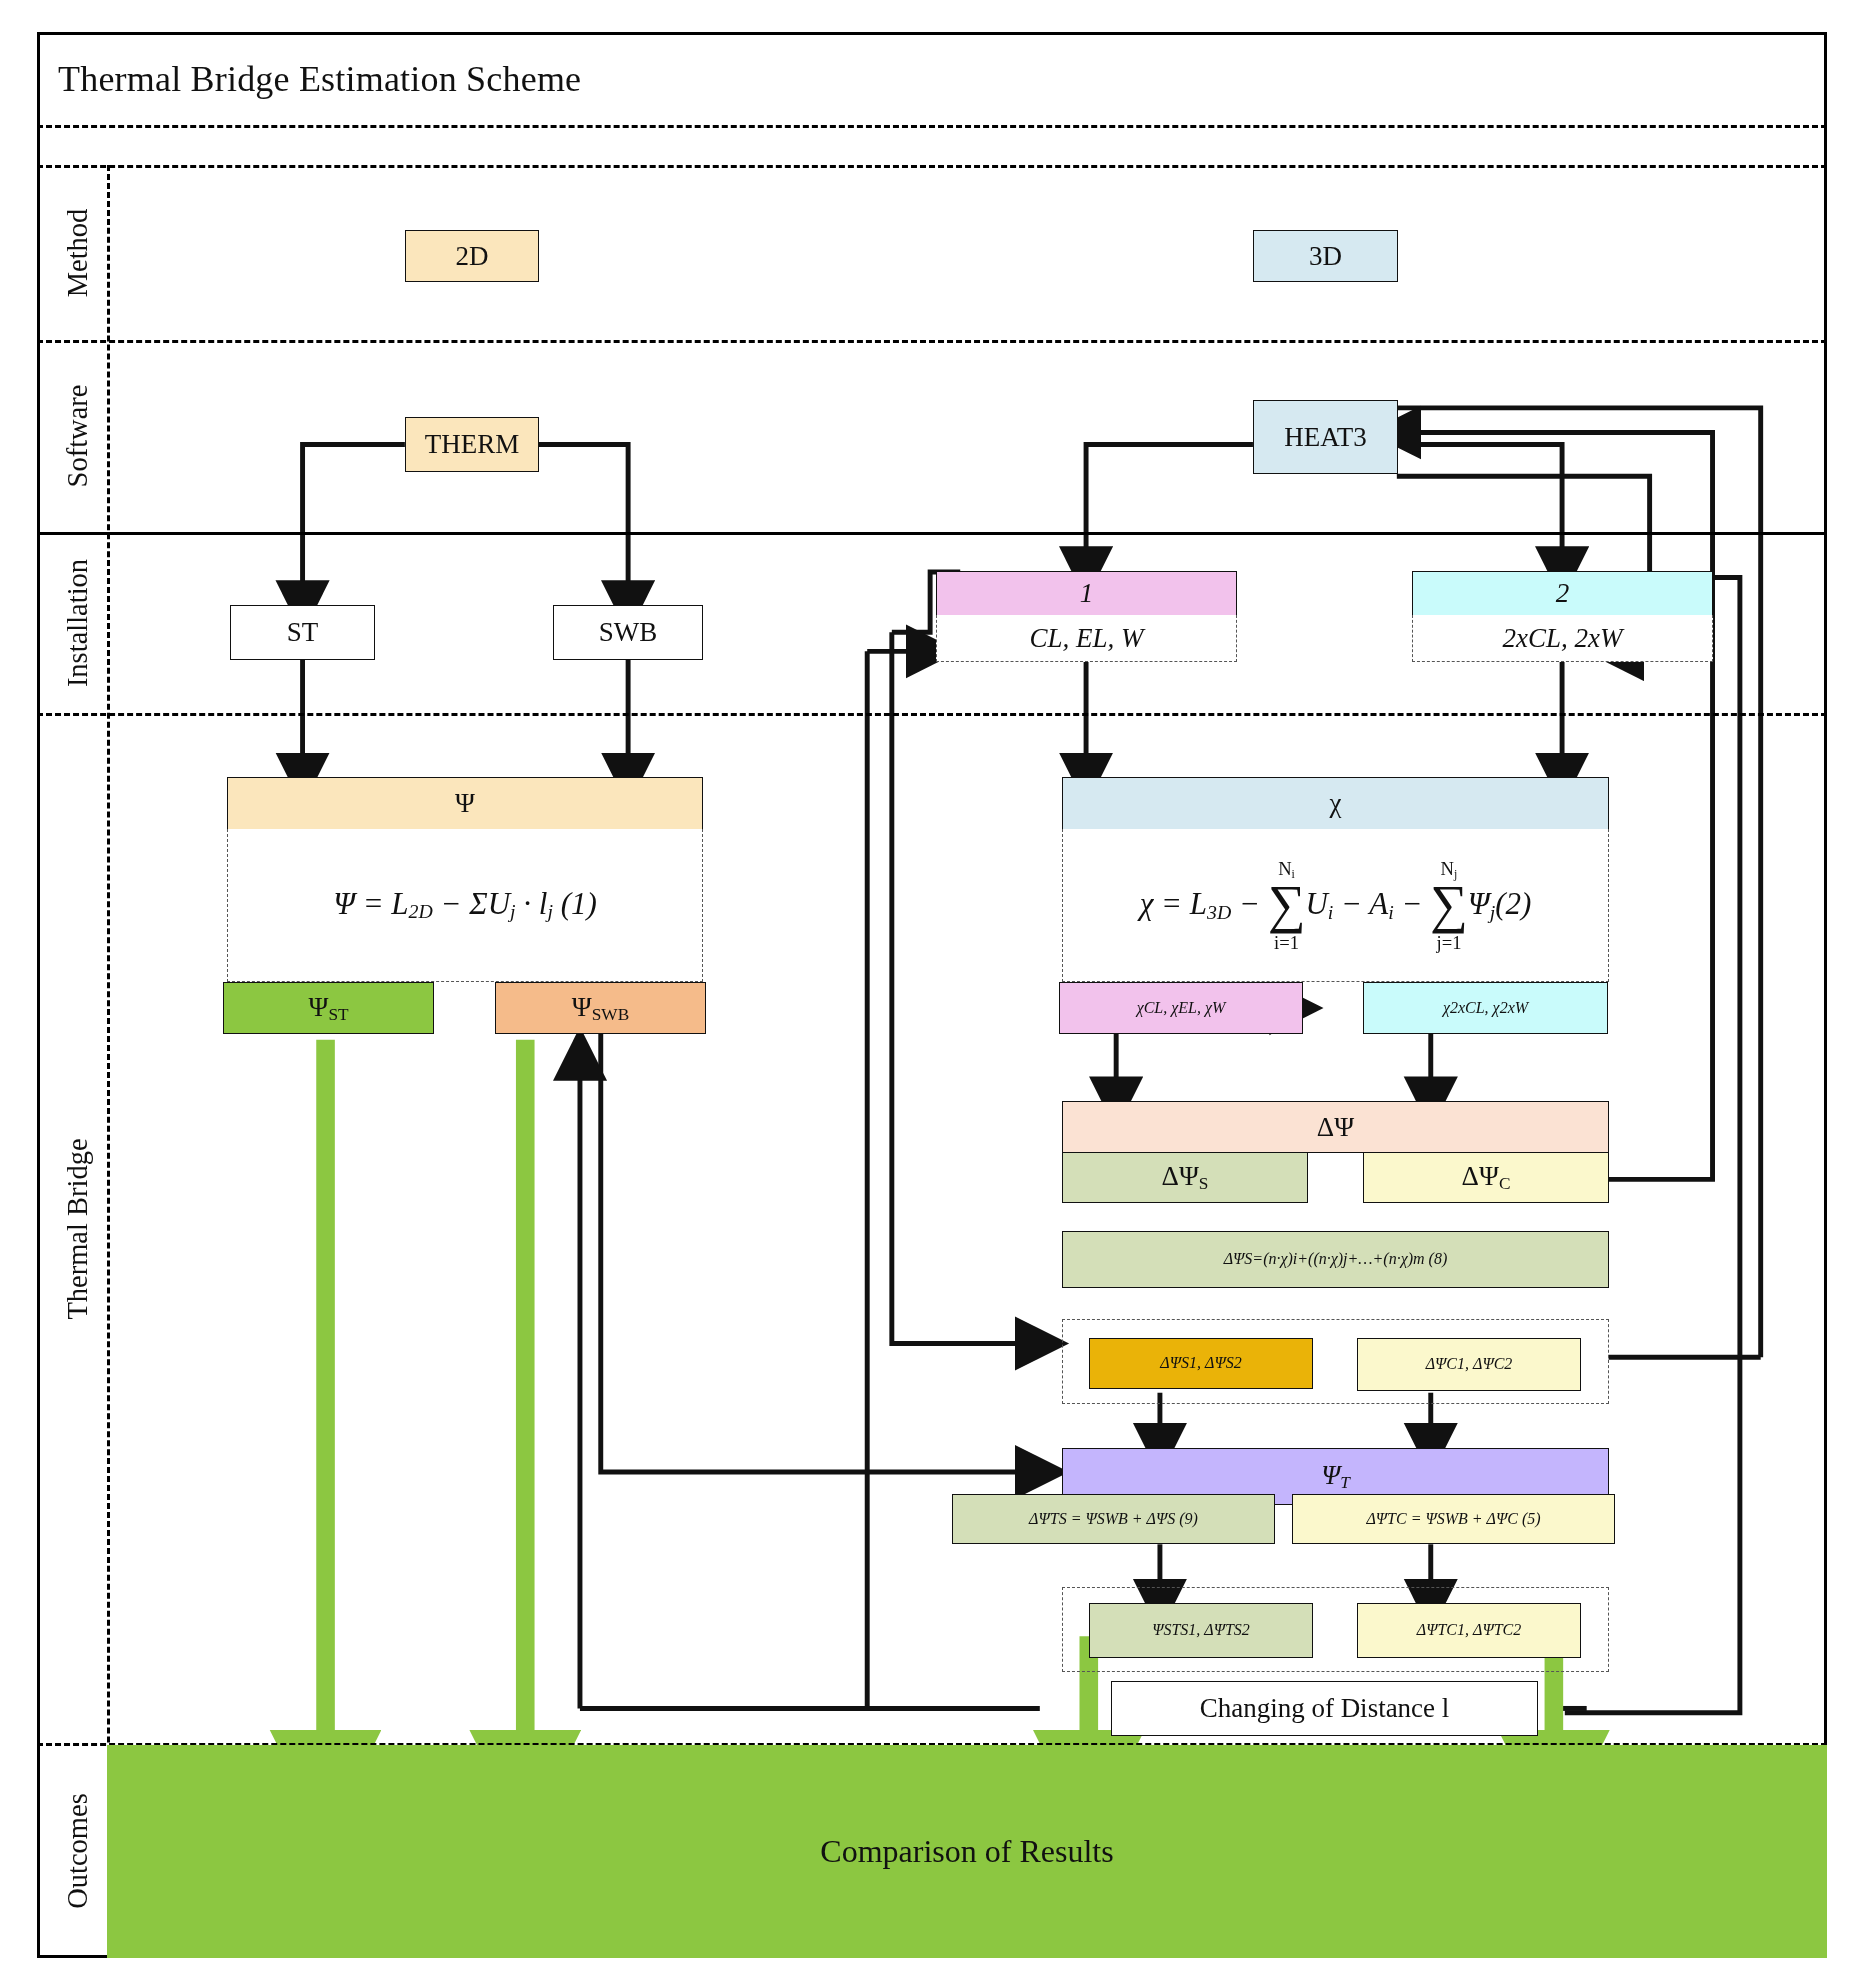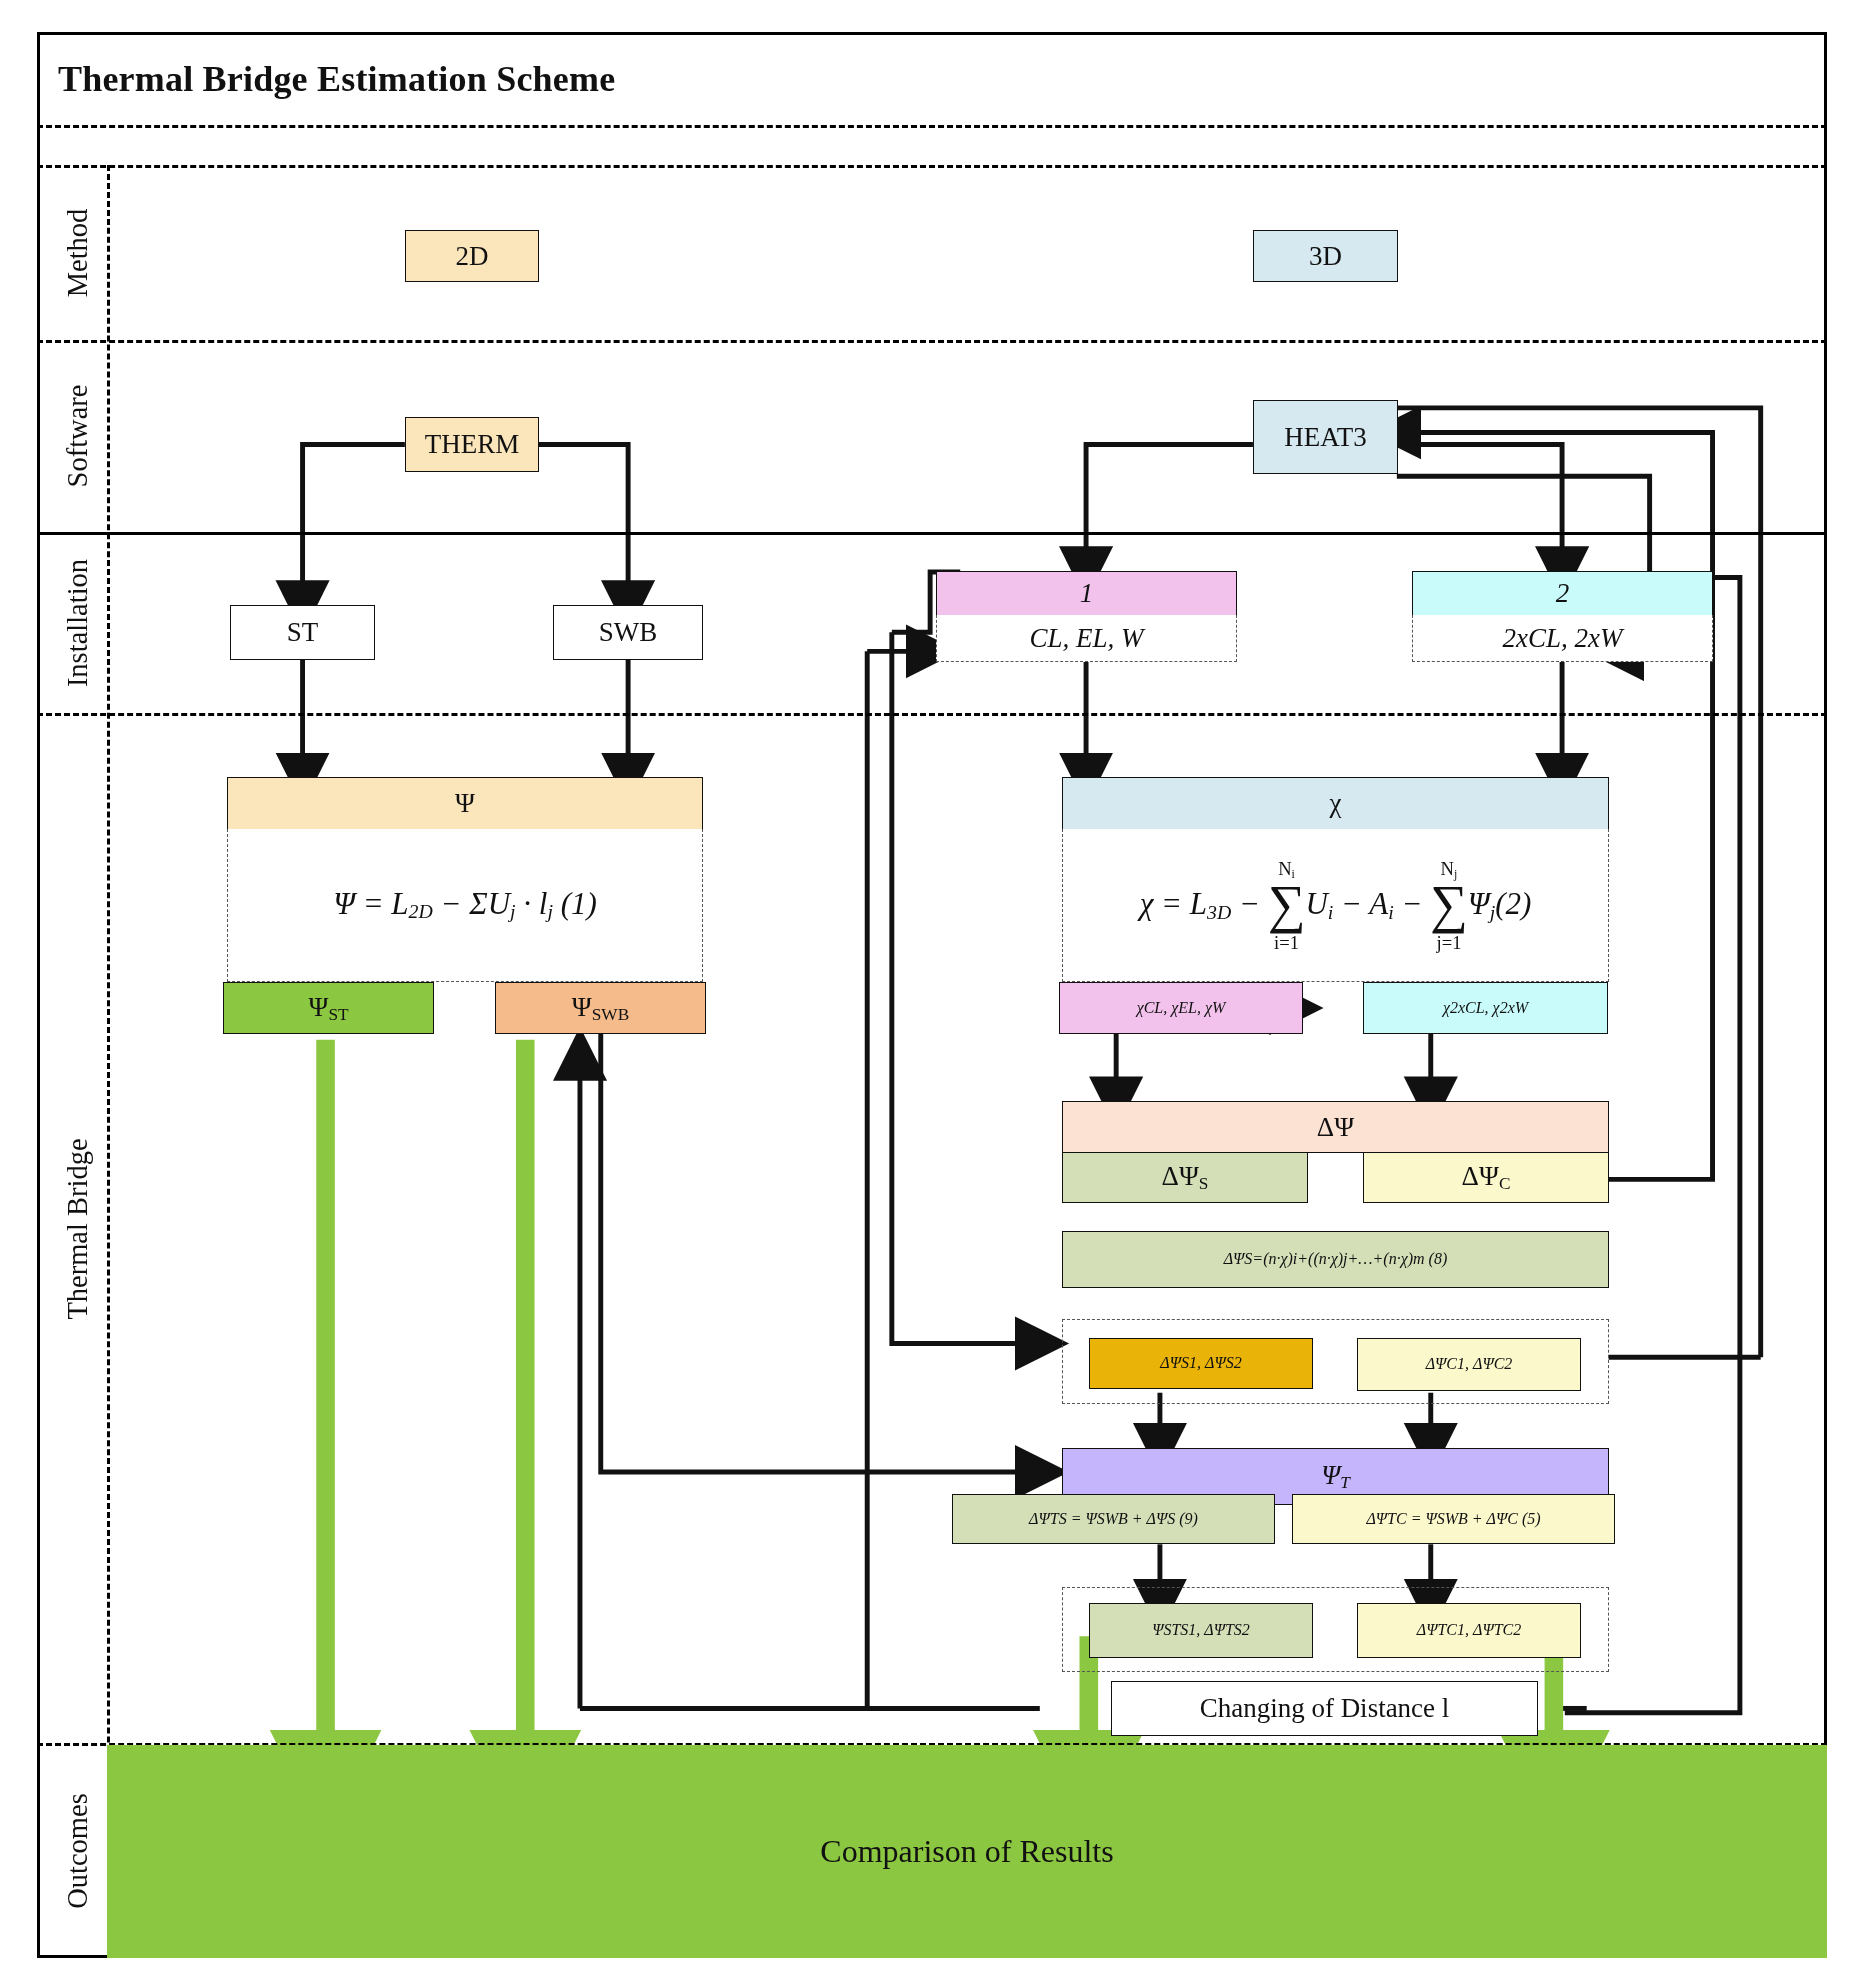--- a/index.html
+++ b/index.html
@@ -2,21 +2,21 @@
 <html style="font-size:8.8px"><head>
 <meta charset="utf-8">
 <style>
   html,body{margin:0;padding:0;background:#fff;}
   body{font-family:"Liberation Serif","DejaVu Serif",serif;}
   #root{position:relative;width:1863px;height:1985px;background:#fff;}
   .abs{position:absolute;box-sizing:border-box;}
   
   .frame{left:37px;top:32px;width:1790px;height:1926px;border:3.3px solid #000;}
   
-  .title-band{left:37px;top:32px;width:1790px;height:93px;border-bottom:0;display:flex;align-items:center;font-weight:bold;}
+  .title-band{left:37px;top:32px;width:1790px;height:93px;border-bottom:0;display:flex;align-items:center;}
   .title-text{padding-left:21px;font-size:36px;color:#111;letter-spacing:0.2px;}
   
   .hsep{left:37px;width:1790px;height:0;border-top:3.8px dashed #000;}
   .hsolid{height:0;border-top:3.3px solid #000;}
   
   .vsep{top:0;width:0;border-left:3.8px dashed #000;}
   
   .rowlabel{width:82px;display:flex;align-items:center;justify-content:center;}
   .rowlabel span{transform:rotate(-90deg);white-space:nowrap;font-size:28.5px;color:#111;}
   

